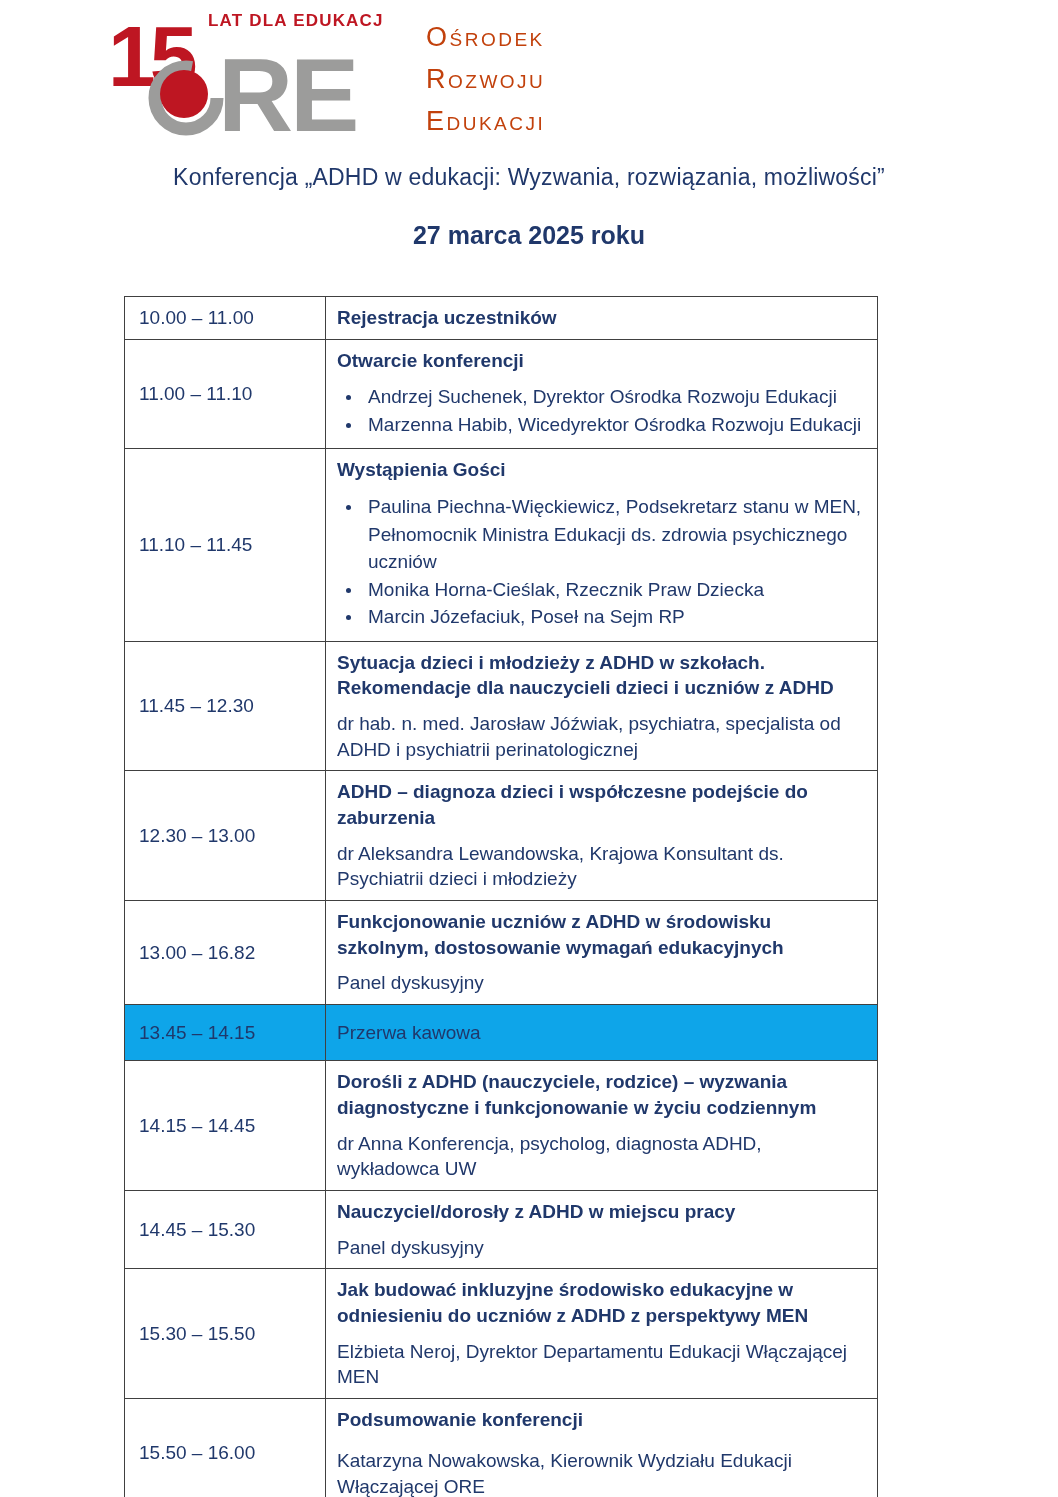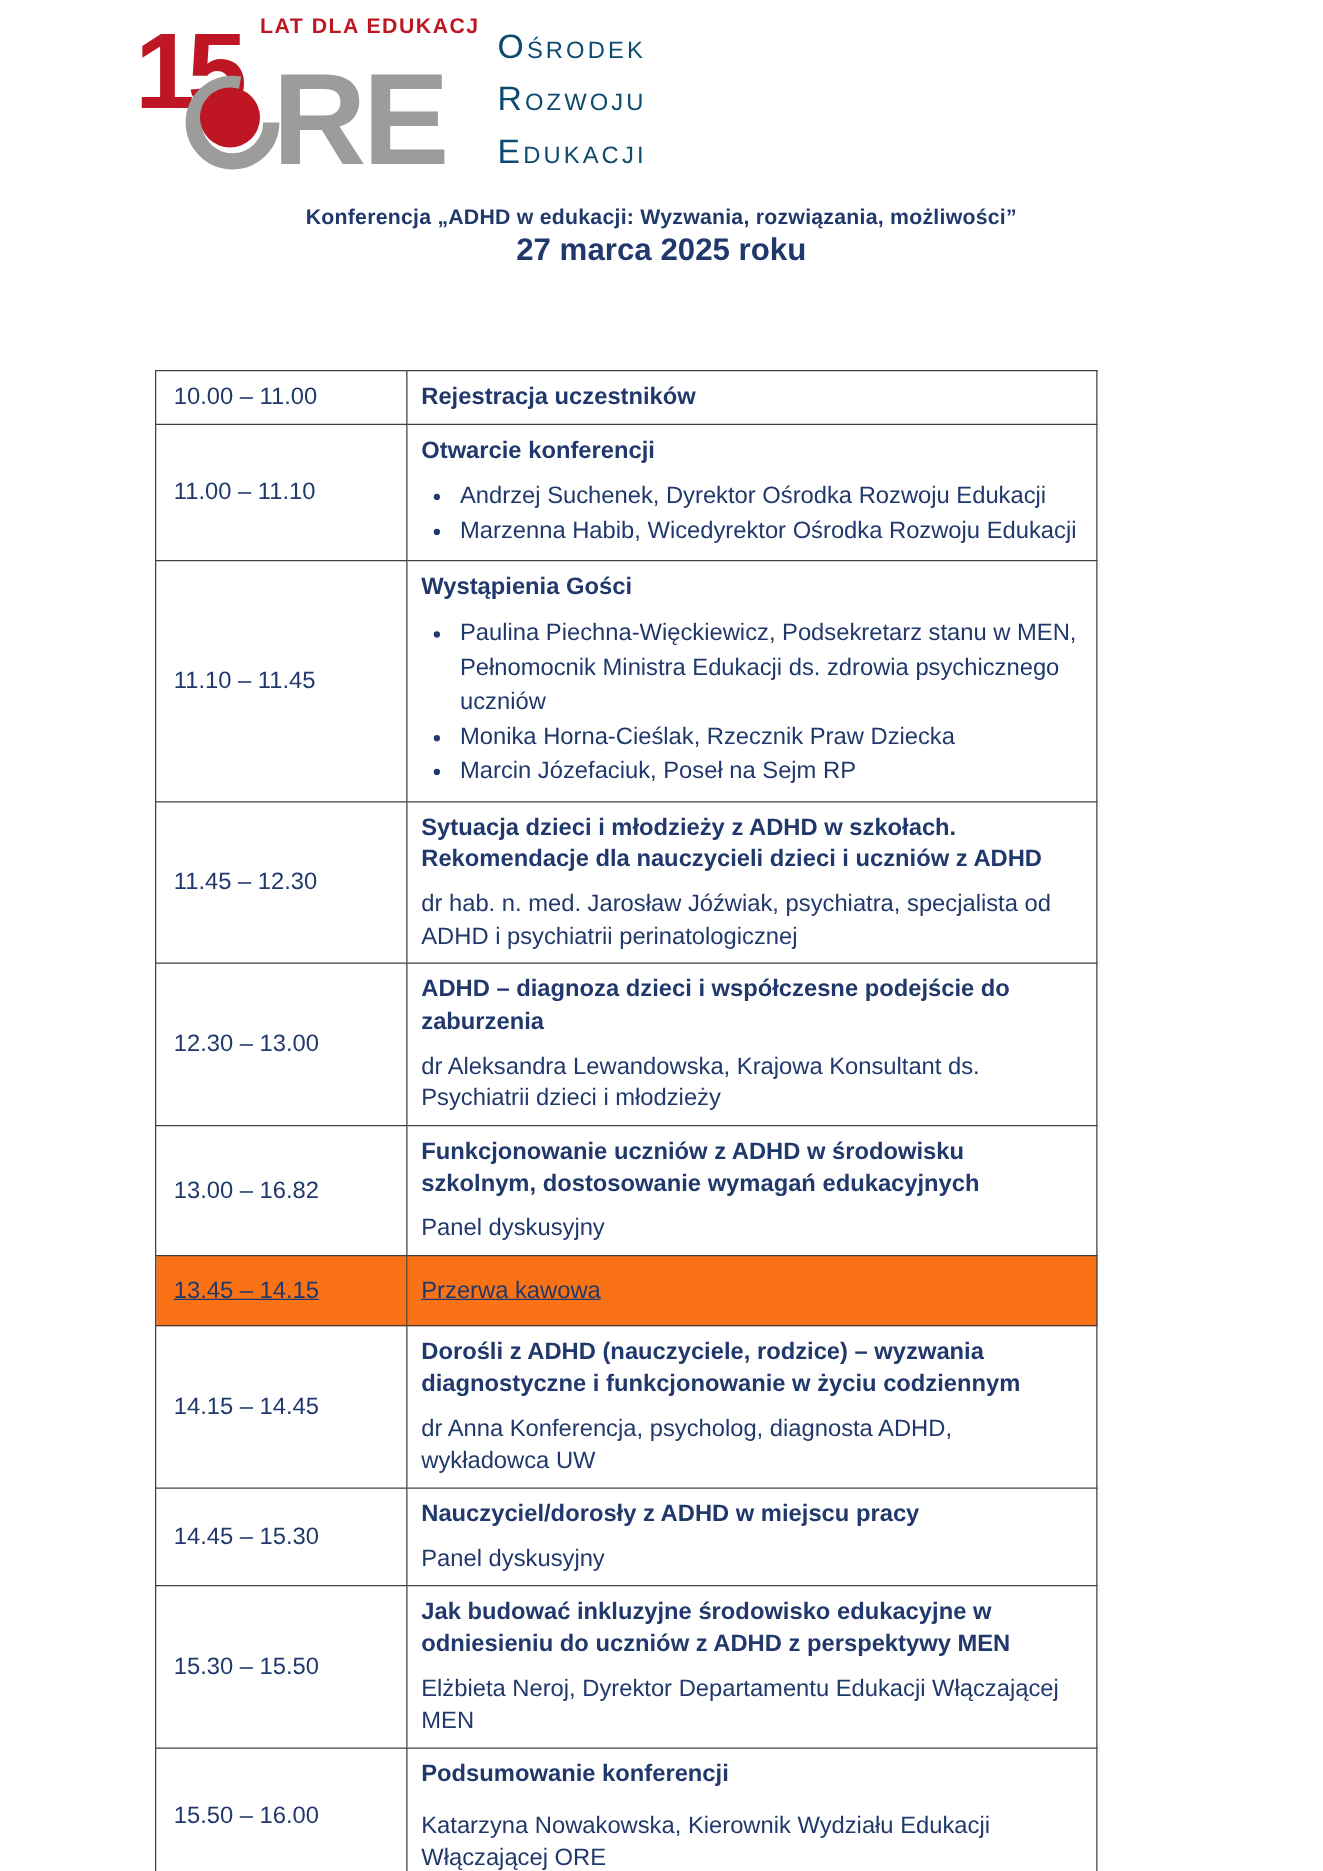--- a/index.html
+++ b/index.html
@@ -9,32 +9,32 @@
     background:#ffffff;
     font-family:"Liberation Sans", sans-serif;
     color:#20386B;
     overflow:hidden;
   }
 
   
   .logo-row { position:absolute; left:112px; top:6px; display:flex; align-items:flex-start; }
   .logo-svg { width:270px; height:132px; display:block; }
   .org-name {
-    margin-left:16px; padding-top:10px;
-    color:#0c4a6e;
+    margin-left:44px; padding-top:10px;
+    color:#c2410c;
     font-variant:small-caps;
     font-size:27px; line-height:42px;
     letter-spacing:2.5px;
     font-weight:400;
     user-select:none;
   }
 
   
   .doc-header { position:absolute; top:164px; left:0; width:100%; text-align:center; }
-  .doc-title { font-size:17px; font-weight:700; margin:0 0 2px 0; letter-spacing:0.2px; }
+  .doc-title { font-size:23px; font-weight:400; margin:0 0 30px 0; letter-spacing:0.2px; }
   .doc-date  { font-size:25px; font-weight:700; margin:0 0 7px 0; }
   .doc-venue { font-size:19px; font-weight:700; margin:0; }
 
   
   .agenda {
     position:absolute; top:296px; left:124px;
     width:754px;
     border-collapse:collapse;
     table-layout:fixed;
   }
@@ -50,21 +50,21 @@
     white-space:nowrap;
   }
   .content-cell { padding:8px 14px 8px 11px; }
   .cell-title { font-weight:700; }
   .cell-title.regular { font-weight:400; }
   .cell-sub { margin-top:10px; font-weight:400; }
   .cell-sub.attached { margin-top:16px; }
   ul.bullets { margin:10px 0 2px 0; padding:0 0 0 26px; list-style:disc; }
   ul.bullets li { padding-left:5px; line-height:1.45; }
   ul.bullets li::marker { color:#20386B; font-size:0.85em; }
-  tr.highlight td { background:#f97316;text-decoration:underline; }
+  tr.highlight td { background:#0ea5e9; }
   tr.highlight .time-cell, tr.highlight .content-cell { padding-top:15px; padding-bottom:15px; }
 </style>
 </head>
 <body>
 
 <div class="page">
 
   <div class="logo-row">
     <svg class="logo-svg" viewBox="0 0 270 132" aria-hidden="true">
 

